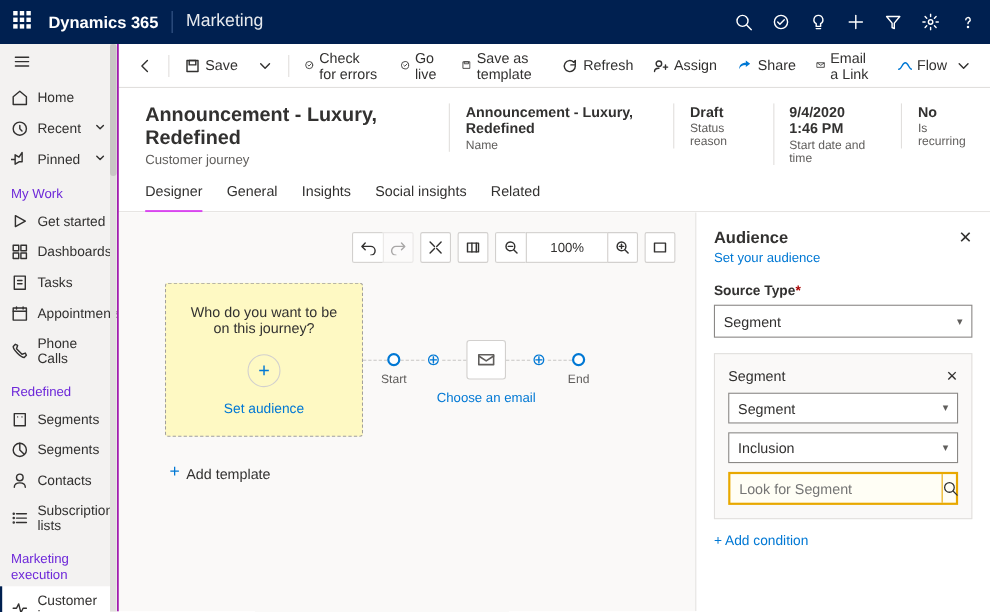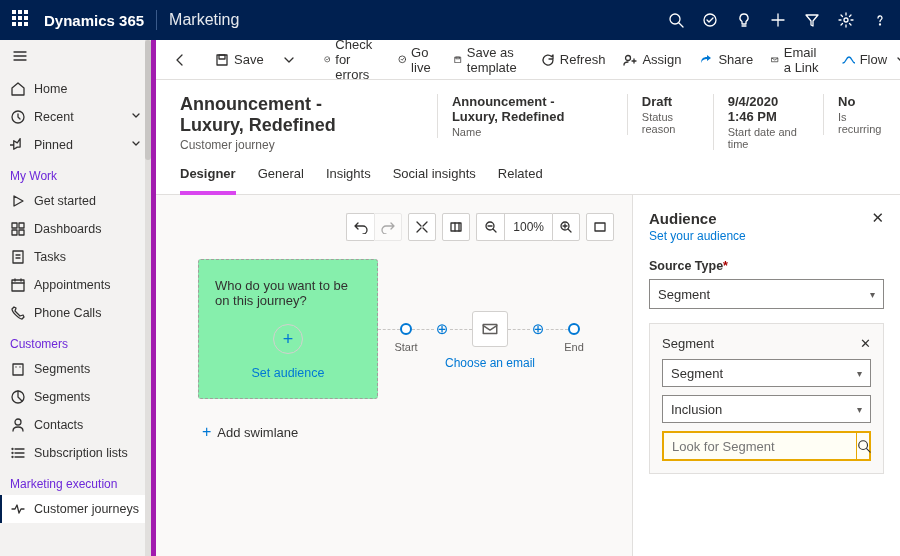--- a/index.html
+++ b/index.html
@@ -7,21 +7,21 @@
 .topbar{height:40px;background:#002050;color:#fff;display:flex;align-items:center;padding:0 12px}
 .top-waffle{width:20px;height:20px;display:grid;grid-template-columns:repeat(3,4px);grid-template-rows:repeat(3,4px);gap:2px;margin-right:12px;cursor:pointer}
 .top-waffle span{background:#fff;width:4px;height:4px}
 .top-brand{font-weight:700;font-size:15px}
 .top-divider{width:1px;height:20px;background:#3a5a8a;margin:0 12px}
 .top-area{font-size:16px;opacity:.9}
 .top-spacer{flex:1}
 .top-icons{display:flex;gap:18px;align-items:center}
 .top-icons .ti{width:16px;height:16px;cursor:pointer;display:flex;align-items:center;justify-content:center}
 .app{display:flex;height:516px}
-.sidebar{width:156px;background:#f3f2f1;border-right:5px solid #a21caf;overflow-y:auto;position:relative}
+.sidebar{width:108px;background:#f3f2f1;border-right:2px solid #a21caf;overflow-y:auto;position:relative}
 .sb-scroll{position:absolute;right:0;top:0;bottom:0;width:6px;background:#e1dfdd}
 .sb-thumb{position:absolute;right:0;top:0;width:6px;height:120px;background:#c8c6c4;border-radius:3px}
 .sb-ham{padding:8px 12px;cursor:pointer}
 .sb-ham svg{width:16px;height:16px}
 .sb-item{display:flex;align-items:center;padding:6px 10px;gap:8px;cursor:pointer;font-size:12.5px;color:#323130}
 .sb-item.active{background:#fff;font-weight:400;border-left:2px solid #002050;padding-left:8px}
 .sb-item .chev{margin-left:auto}
 .sb-group{padding:10px 10px 4px;font-size:12px;color:#6d28d9;font-weight:400}
 .sb-ic{width:16px;height:16px;display:flex;align-items:center;justify-content:center;flex-shrink:0}
 .main{flex:1;display:flex;flex-direction:column;overflow:hidden}
@@ -31,32 +31,32 @@
 .cmd-sep{width:1px;height:20px;background:#e1dfdd;margin:0 3px}
 .header{padding:14px 24px 0;display:flex;align-items:flex-start;gap:24px}
 .hdr-title{font-size:18px;font-weight:600}
 .hdr-sub{font-size:12px;color:#605e5c;margin-top:2px}
 .hdr-spacer{flex:1}
 .hdr-col{display:flex;flex-direction:column;gap:2px;border-left:1px solid #e1dfdd;padding-left:14px;min-width:0}
 .hdr-col .v{font-size:13px;font-weight:600}
 .hdr-col .l{font-size:11px;color:#605e5c}
 .tabs{display:flex;gap:22px;padding:14px 24px 0;border-bottom:1px solid #e1dfdd}
 .tab{padding:0 0 10px;font-size:13px;cursor:pointer;color:#323130}
-.tab.active{font-weight:700;border-bottom:4px solid #d946ef;margin-bottom:-1px}
+.tab.active{font-weight:400;border-bottom:2px solid #d946ef;margin-bottom:-1px}
 .content{flex:1;display:flex;overflow:hidden;background:#fff}
 .canvas{flex:1;background:#faf9f8;padding:18px 12px;overflow:auto;position:relative}
 .canvas-toolbar{display:flex;gap:6px;justify-content:flex-end;margin-bottom:18px;padding-right:6px}
 .ct-btn{width:28px;height:28px;border:1px solid #d2d0ce;background:#fff;border-radius:2px;display:flex;align-items:center;justify-content:center;cursor:pointer;font-size:12px}
-.ct-btn.wide{width:auto;padding:0 8px}
+.ct-btn.wide{width:auto;padding:0 21px}
 .ct-group{display:flex}
 .ct-group .ct-btn{border-radius:0;border-right:none}
 .ct-group .ct-btn:first-child{border-radius:2px 0 0 2px}
 .ct-group .ct-btn:last-child{border-radius:0 2px 2px 0;border-right:1px solid #d2d0ce}
 .flow{display:flex;align-items:center;gap:0;margin-left:30px}
-.audience-card{width:180px;height:140px;border:1.5px dashed #a19f9d;border-radius:3px;background:#86efac;display:flex;flex-direction:column;align-items:center;justify-content:center;padding:16px;text-align:left}
+.audience-card{width:180px;height:140px;border:1.5px dashed #a19f9d;border-radius:3px;background:#fef9c3;display:flex;flex-direction:column;align-items:center;justify-content:center;padding:16px;text-align:center}
 .audience-card .q{font-size:13px;margin-bottom:16px}
 .plus-circle{width:30px;height:30px;border:1px solid #d2d0ce;border-radius:50%;display:flex;align-items:center;justify-content:center;color:#0078d4;font-size:18px;cursor:pointer;margin-bottom:12px}
 .set-aud{color:#0078d4;font-size:12.5px;cursor:pointer}
 .connector{height:1px;border-top:1.5px dashed #c8c6c4;flex:0 0 22px}
 .node-dot{width:12px;height:12px;border:2px solid #0078d4;border-radius:50%;background:#fff;position:relative}
 .node-label{position:absolute;top:18px;left:50%;transform:translateX(-50%);font-size:11px;color:#605e5c;white-space:nowrap}
 .node-plus{width:16px;height:16px;display:flex;align-items:center;justify-content:center;color:#0078d4;font-size:15px;cursor:pointer}
 .node-email{width:36px;height:36px;border:1px solid #d2d0ce;background:#fff;border-radius:3px;display:flex;align-items:center;justify-content:center;cursor:pointer;position:relative}
 .email-label{position:absolute;top:44px;left:50%;transform:translateX(-50%);font-size:12px;color:#0078d4;white-space:nowrap}
 .add-swim{display:flex;align-items:center;gap:6px;color:#323130;margin:24px 0 0 34px;cursor:pointer;font-size:13px}
@@ -231,21 +231,21 @@
       </div>
     <div class="sb-item">
         <span class="sb-ic">
           <svg viewBox="0 0 16 16">
             <path d="M4 2l2 1-1 3 5 5 3-1 1 2-2 2c-3 0-10-7-10-10z"></path>
           </svg>
         </span>
         <span>Phone Calls</span>
       </div>
 
-    <div class="sb-group">Customers</div>
+    <div class="sb-group">Redefined</div>
     <div class="sb-item">
         <span class="sb-ic">
           <svg viewBox="0 0 16 16">
             <rect x="3" y="3" width="10" height="11"></rect>
             <line x1="6" y1="6" x2="6" y2="6"></line>
             <line x1="10" y1="6" x2="10" y2="6"></line>
           </svg>
         </span>
         <span>Segments</span>
       </div>
@@ -510,21 +510,21 @@
           <div class="node-plus">⊕</div>
           <div class="connector"></div>
           <div style="position:relative">
             <div class="node-dot"></div>
             <div class="node-label">End</div>
           </div>
         </div>
 
         <div class="add-swim">
           <span class="pl">+</span>
-          <span>Add swimlane</span>
+          <span>Add template</span>
         </div>
       </div>
 
       <div class="panel">
         <div class="panel-hdr">
           <div class="panel-title">Audience</div>
           <div class="panel-close">✕</div>
         </div>
         <div class="panel-sub">Set your audience</div>
 
@@ -551,16 +551,17 @@
             <input type="text" placeholder="Look for Segment" style="">
             <div class="sbtn">
                 <svg width="14" height="14" viewBox="0 0 16 16">
                   <circle cx="7" cy="7" r="5"></circle>
                   <line x1="11" y1="11" x2="15" y2="15"></line>
                 </svg>
               </div>
           </div>
         </div>
 
+        <div class="add-cond">+ Add condition</div>
       </div>
     </div>
   </div>
 </div>
 
 </body></html>

